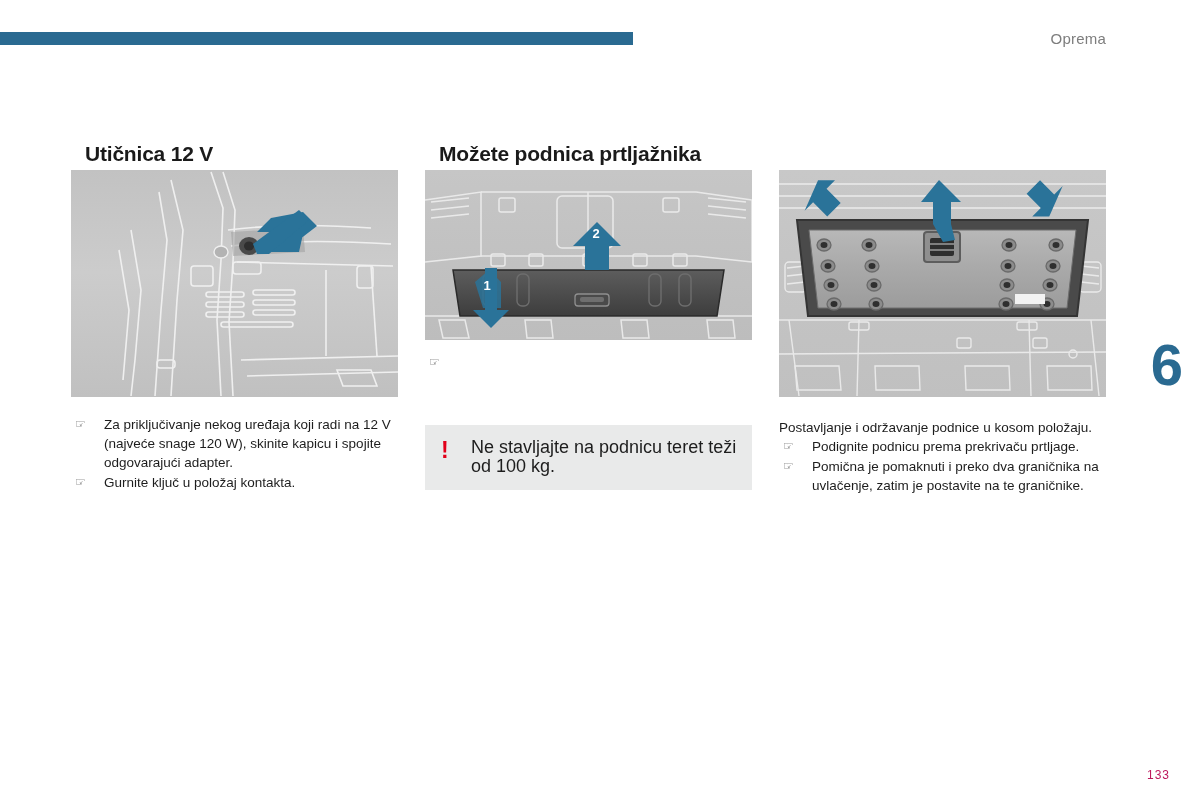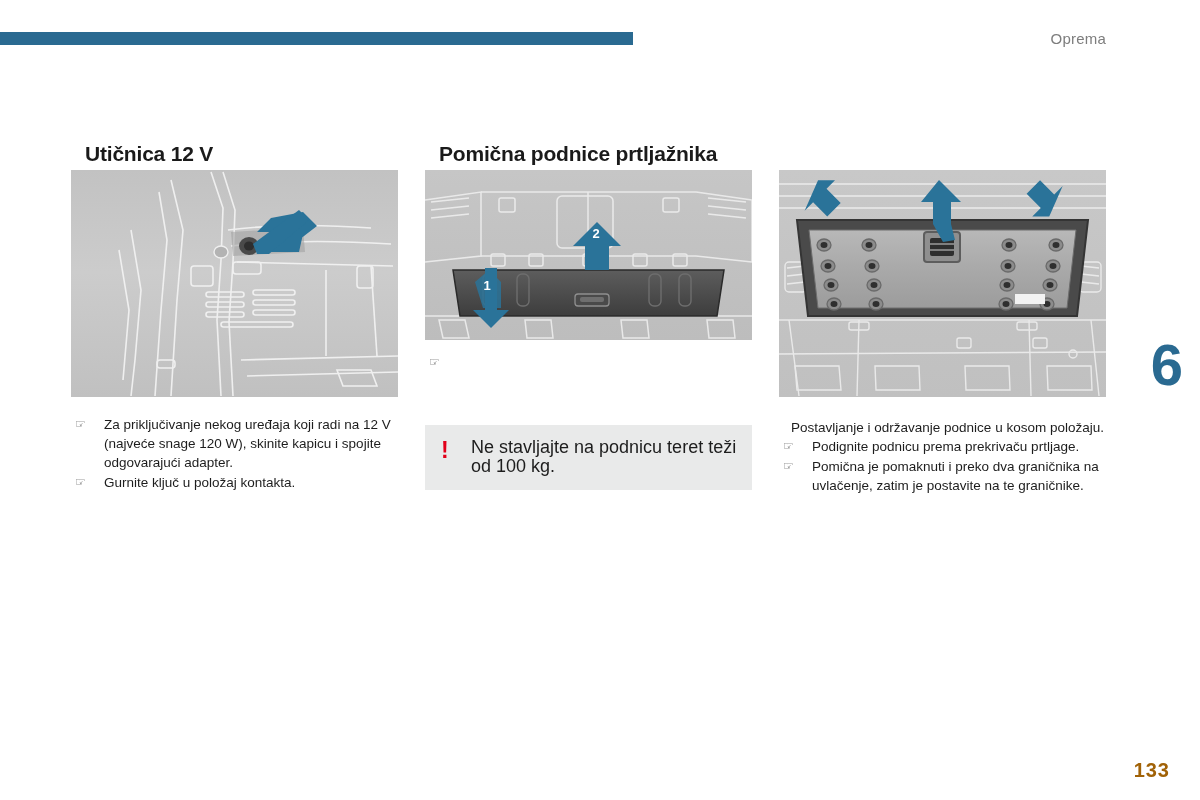--- a/index.html
+++ b/index.html
@@ -25,21 +25,21 @@
   
   .chapter-num{
     position:absolute;right:18px;top:336px;
     font-size:58px;font-weight:bold;color:#2a6a91;line-height:1;
     letter-spacing:-1px;
   }
 
   
   .page-num{
     position:absolute;right:30px;bottom:18px;
-    font-size:20px;font-weight:bold;color:#a16207;letter-spacing:1px;
+    font-size:12px;font-weight:normal;color:#be185d;letter-spacing:1px;
   }
 
   h2.sec-title{
     position:absolute;top:128px;margin:14px;
     font-size:21px;font-weight:bold;color:#1a1a1a;
     letter-spacing:-.2px;white-space:nowrap;
   }
   .t-left {left:71px;}
   .t-mid  {left:425px;}
 
@@ -50,21 +50,21 @@
   .fig-right{left:779px;top:170px;width:327px;height:227px;}
 
   .fig svg{display:block;width:100%;height:100%;}
 
   
   .txt{position:absolute;font-size:13.5px;color:#1d1d1d;line-height:19px;}
   .txt-left {left:71px; top:415px;width:334px;}
   .txt-mid  {left:425px;top:352px;width:330px;}
   .txt-right{left:779px;top:418px;width:334px;}
 
-  .para{margin:0 0 0 12px;}
+  .para{margin:0 0 0 0;}
   ul.bullets{list-style:none;margin:0;padding:0;}
   ul.bullets li{
     position:relative;padding-left:33px;margin-bottom:1px;
   }
   ul.bullets li .bullet{
     position:absolute;left:4px;top:1px;
     font-size:12px;color:#3a3a3a;line-height:17px;
   }
 
   
@@ -152,21 +152,21 @@
       <span class="bullet">☞</span>
       <span>Za priključivanje nekog uređaja koji radi na 12 V (najveće snage 120 W), skinite kapicu i spojite odgovarajući adapter.</span>
     </li>
     <li>
       <span class="bullet">☞</span>
       <span>Gurnite ključ u položaj kontakta.</span>
     </li>
   </ul>
 </div>
 
-<h2 class="sec-title t-mid">Pomična podnice prtljažnika</h2>
+<h2 class="sec-title t-mid">Možete podnica prtljažnika</h2>
 
 <div class="fig fig-mid">
   <svg viewBox="0 0 327 170" preserveAspectRatio="none">
     <defs>
       <linearGradient id="gm" x1="0" y1="0" x2="0" y2="1">
         <stop offset="0" stop-color="#c6c6c6"></stop>
         <stop offset="1" stop-color="#bdbdbd"></stop>
       </linearGradient>
       <linearGradient id="panel" x1="0" y1="0" x2="0" y2="1">
         <stop offset="0" stop-color="#5d5d5d"></stop>

